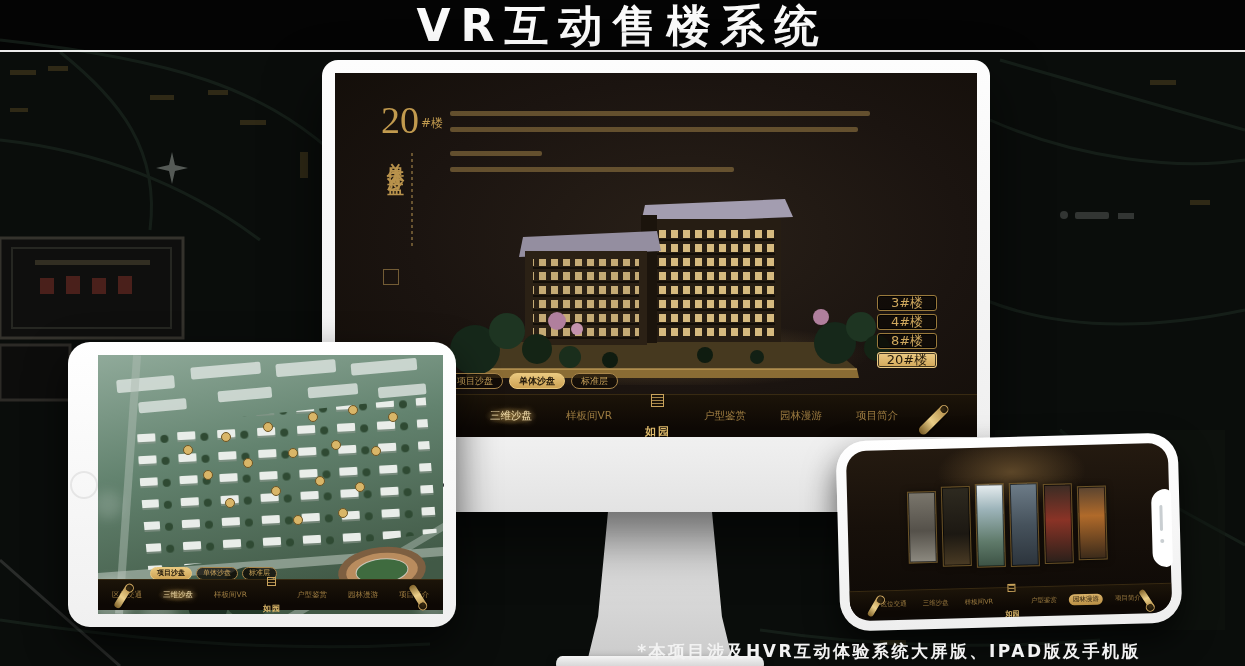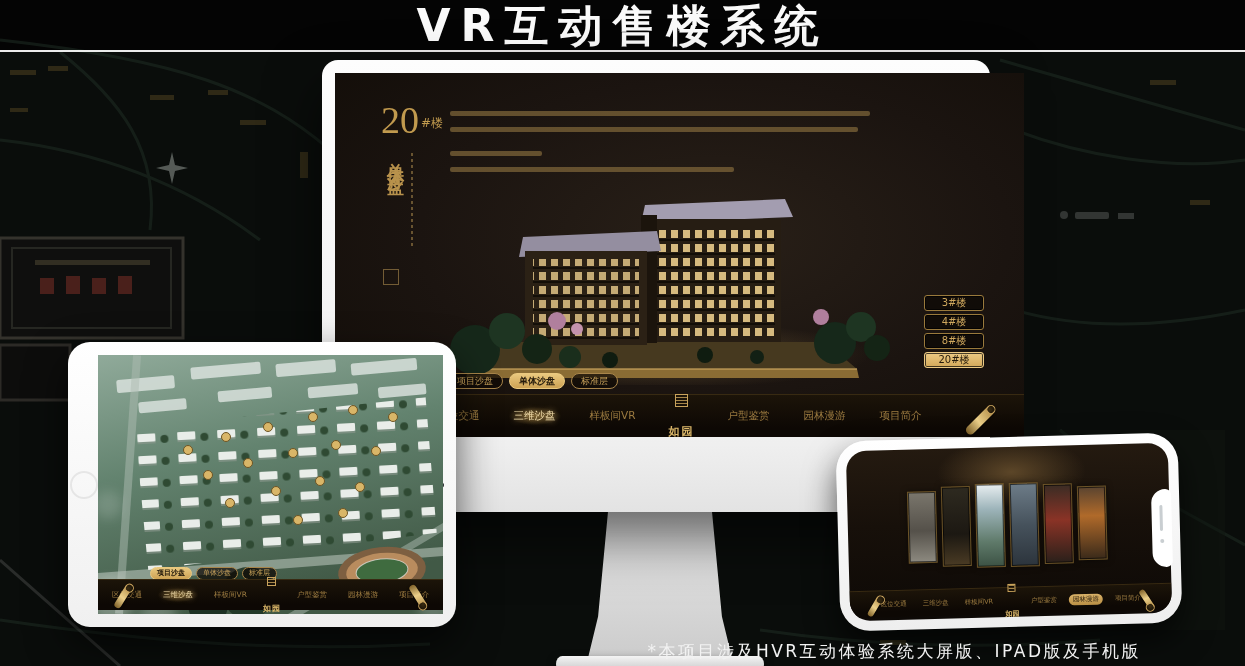--- a/index.html
+++ b/index.html
@@ -19,21 +19,20 @@
   
   .monitor{position:absolute;left:322px;top:60px;z-index:2;}
   .monitor-body{
     position:absolute;left:0;top:0;width:668px;height:452px;
     background:linear-gradient(180deg,#fdfdfd,#efefef 85%,#e3e3e3);
     border-radius:16px;box-shadow:0 26px 55px rgba(0,0,0,.6);
   }
   .monitor-screen{
     position:absolute;left:13px;top:13px;width:642px;height:364px;overflow:hidden;
     background:radial-gradient(ellipse at 55% 45%, #292018 0%, #1b1410 55%, #120d08 100%);
-    padding-left:47px;
   }
   .monitor-neck{
     position:absolute;left:266px;top:450px;width:144px;height:148px;
     background:linear-gradient(180deg,#efefef,#d9d9d9 55%,#cccccc);
     clip-path:polygon(14% 0,86% 0,93% 72%,100% 100%,0 100%,7% 72%);
   }
   .monitor-base{
     position:absolute;left:234px;top:596px;width:208px;height:16px;
     background:linear-gradient(180deg,#f4f4f4,#c7c7c7);border-radius:8px/10px;
     box-shadow:0 4px 10px rgba(0,0,0,.55);
@@ -46,21 +45,21 @@
     position:absolute;left:50px;top:76px;color:#b8924c;font-size:17px;letter-spacing:5px;
     writing-mode:vertical-rl;text-orientation:upright;font-weight:600;
   }
   .section-sub{position:absolute;left:76px;top:80px;width:2px;height:96px;
     background:repeating-linear-gradient(180deg,#8a6f3e 0 3px,transparent 3px 6px);opacity:.7;}
   .section-seal{position:absolute;left:48px;top:196px;width:14px;height:14px;border:1px solid #8a6f3e;opacity:.8;}
   .desc-line{position:absolute;height:5px;border-radius:2px;background:#8a6f3e;opacity:.65;filter:blur(.4px);}
   
   .bstack{position:absolute;right:40px;top:222px;display:flex;flex-direction:column;gap:3px;}
   .bbtn{
-    width:58px;height:14px;line-height:14px;text-align:center;font-size:10px;color:#cfa85e;
+    width:58px;height:14px;line-height:14px;text-align:center;font-size:13px;color:#cfa85e;
     border:1px solid #9a7a3c;border-radius:3px;background:rgba(10,7,3,.6);
     box-shadow:inset 0 0 0 1px rgba(0,0,0,.7);
   }
   .bbtn.b-active{background:linear-gradient(#ecca84,#d3a95a);color:#241a0b;font-weight:400;border-color:#ecca84;}
   
   .pill{
     border:1px solid #a8854a;color:#c9a35b;border-radius:8px;background:rgba(16,11,5,.75);
     white-space:nowrap;
   }
   .pill.p-active{background:linear-gradient(#eac97f,#cda254);color:#241a0b;font-weight:700;border-color:#eac97f;}
@@ -136,21 +135,21 @@
   .nav-sm .seal{width:6px;height:6px;}
   .nav-sm .brand{font-size:7px;}
   .nav-sm .nav-item{padding:1px 4px;}
   .nav-sm .nav-item.n-active{background:linear-gradient(#d9b269,#b98f45);color:#241a0b;text-shadow:none;border-radius:7px;}
   .nav-sm .scroll{width:22px;height:6px;}
   .nav-sm .scroll.s-left{position:absolute;left:14px;bottom:8px;transform:rotate(-58deg);}
   .nav-sm .scroll.s-right{position:absolute;right:14px;bottom:8px;transform:rotate(58deg);}
   
   .footnote{
     position:absolute;right:104px;top:640px;z-index:5;color:#f2f2f2;
-    font-size:17px;letter-spacing:2.5px;font-weight:400;
+    font-size:17px;letter-spacing:2.5px;font-weight:700;
   }
 </style>
 </head>
 <body>
 
 <svg class="bg-art" width="1245" height="666" viewBox="0 0 1245 666">
   <rect x="0" y="0" width="1245" height="52" fill="#040404"></rect>
   <g stroke="#1f2d24" stroke-width="3" fill="none" opacity=".55">
     <path d="M0,40 C180,60 260,90 330,150"></path>
     <path d="M60,52 C120,100 160,150 150,230"></path>

